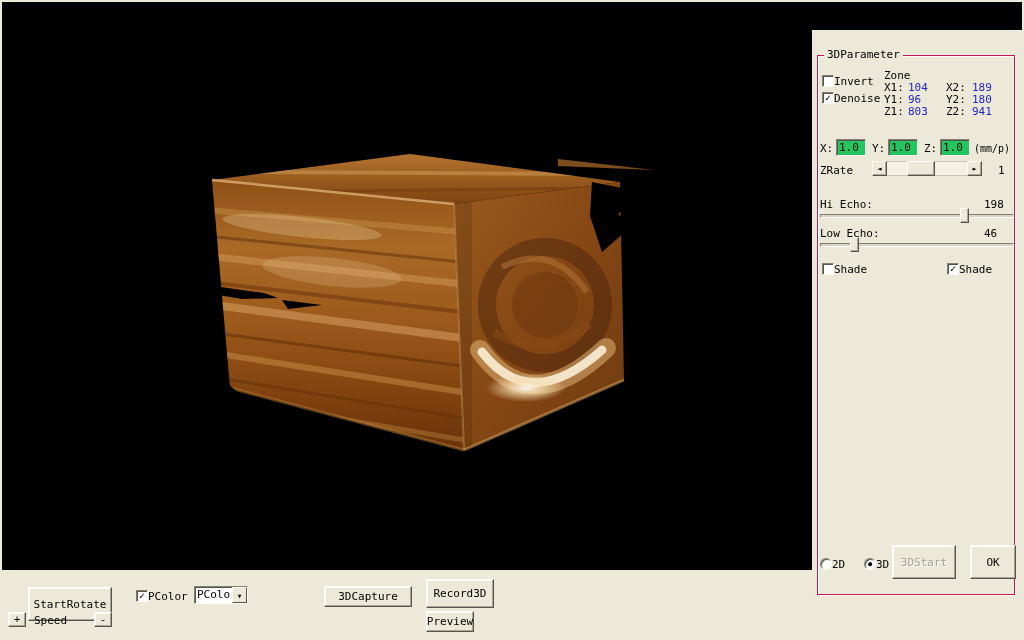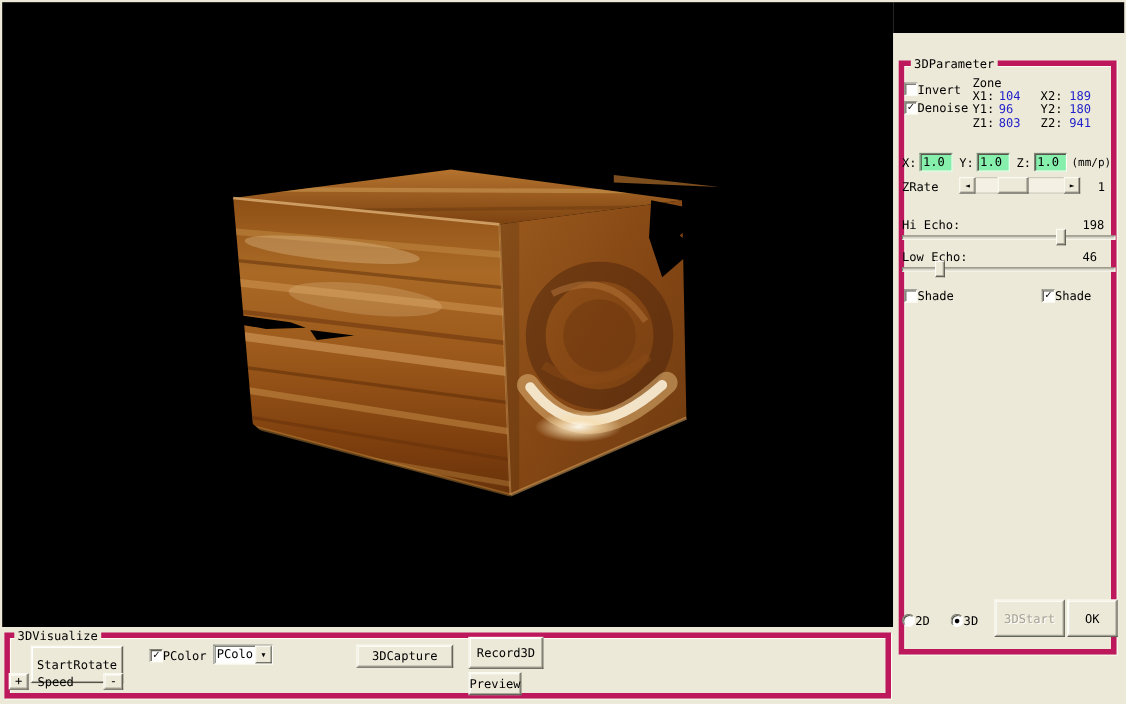--- a/index.html
+++ b/index.html
@@ -3,25 +3,25 @@
 <meta charset="utf-8">
 <style>
   *{margin:0;padding:0;box-sizing:border-box}
   html,body{width:1024px;height:640px;overflow:hidden}
   body{position:relative;background:#ece9d8;font-family:"DejaVu Sans Mono",monospace;font-size:11px;color:#000}
   .abs{position:absolute}
   .viewport{left:2px;top:2px;width:810px;height:568px;background:#000}
   .topstrip{left:812px;top:2px;width:210px;height:28px;background:#000}
   .panel-right{left:812px;top:30px;width:210px;height:608px;background:#ece9d8}
   .panel-bottom{left:2px;top:570px;width:810px;height:68px;background:#ece9d8}
-  .groupbox{border:5px solid #be185d;box-shadow:1px 1px 0 #fdfdf6,inset 1px 1px 0 #fdfdf6}
+  .groupbox{border:1px solid #be185d;box-shadow:1px 1px 0 #fdfdf6,inset 1px 1px 0 #fdfdf6}
   .grouplabel{position:absolute;top:-8px;left:6px;background:#ece9d8;padding:0 3px;line-height:13px;white-space:nowrap}
   .btn{display:flex;align-items:center;justify-content:center;background:#ece9d8;border:1px solid;border-color:#fdfdf6 #55554c #55554c #fdfdf6;box-shadow:inset -1px -1px 0 #a9a697,inset 1px 1px 0 #fff;font:inherit;cursor:pointer;white-space:nowrap}
   .btn.disabled{color:#a5a294;text-shadow:1px 1px 0 #fff}
-  .tb{background:#86efac;border:1px solid;border-color:#808074 #fdfdf6 #fdfdf6 #808074;box-shadow:inset 1px 1px 0 #55554c;font:inherit;font-size:11px;padding:0 2px}
+  .tb{background:#22c55e;border:1px solid;border-color:#808074 #fdfdf6 #fdfdf6 #808074;box-shadow:inset 1px 1px 0 #55554c;font:inherit;font-size:11px;padding:0 2px}
   .chk{display:flex;gap:0;height:13px;white-space:nowrap}
   .cbox{width:12px;height:12px;background:#fff;border:1px solid;border-color:#808074 #fdfdf6 #fdfdf6 #808074;box-shadow:inset 1px 1px 0 #55554c;flex:0 0 auto;display:flex;align-items:center;justify-content:center}
   .cmark{font-size:10px;font-weight:bold;line-height:10px;margin-top:-1px}
   .rbox{border-radius:50%}
   .rdot{font-size:7px;line-height:7px}
   .track{background:#d9d5c6;border:1px solid;border-color:#808074 #fdfdf6 #fdfdf6 #808074;height:4px}
   .thumb{width:9px;height:15px;background:#ece9d8;border:1px solid;border-color:#fdfdf6 #55554c #55554c #fdfdf6;box-shadow:inset -1px -1px 0 #a9a697;cursor:pointer}
   .sb{display:flex;height:15px}
   .sbtn{width:15px;height:15px;background:#ece9d8;border:1px solid;border-color:#fdfdf6 #55554c #55554c #fdfdf6;box-shadow:inset -1px -1px 0 #a9a697;display:flex;align-items:center;justify-content:center;font-size:7px;cursor:pointer}
   .strack{flex:1;background:#f4f1e4;position:relative;border-top:1px solid #c9c5b5;border-bottom:1px solid #c9c5b5}
@@ -203,28 +203,25 @@
       </span>
     <span class="lbl">2D</span>
   </div>
   <div class="abs chk" style="left:52px;top:528px">
     <span class="cbox rbox">
         <span class="rdot">●</span>
       </span>
     <span class="lbl">3D</span>
   </div>
 
-  <button class="abs btn disabled" style="left:92px;top:515px;width:64px;height:34px">3DStart</button>
+  <button class="abs btn disabled" style="left:80px;top:515px;width:64px;height:34px">3DStart</button>
   <button class="abs btn" style="left:158px;top:515px;width:46px;height:34px">OK</button>
 </div>
 
 <div class="abs panel-bottom">
-  <div class="abs groupbox" style="left:2px;top:5px;width:806px;height:60px">
-    <span class="grouplabel" style="left:4px">3DVisualize</span>
-  </div>
 
   <button class="abs btn" style="left:26px;top:17px;width:84px;height:34px">StartRotate</button>
 
   <div class="abs chk" style="left:134px;top:20px">
     <span class="cbox">
         <span class="cmark">✓</span>
       </span>
     <span class="lbl">PColor</span>
   </div>
 

